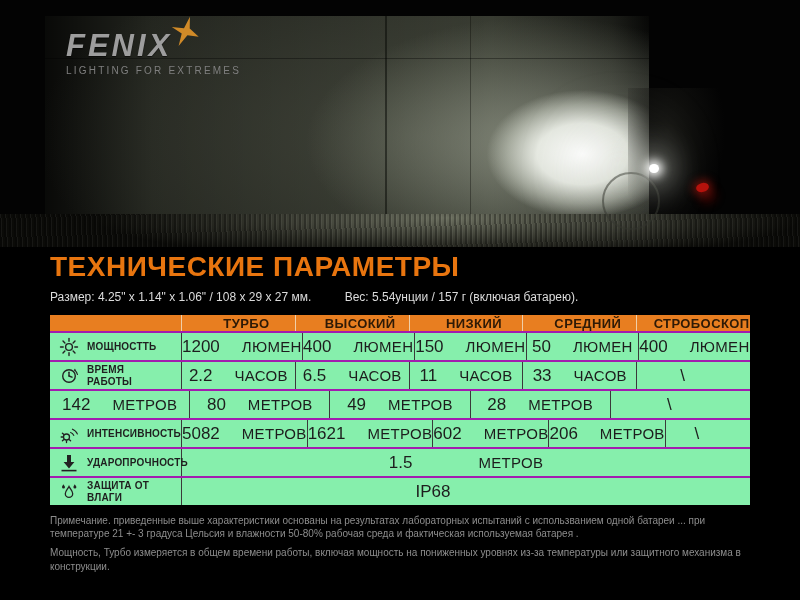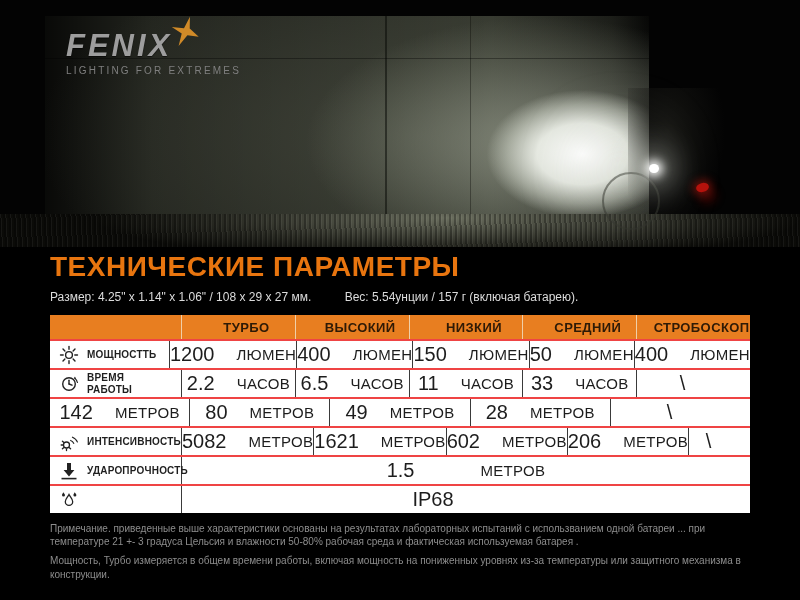--- a/index.html
+++ b/index.html
@@ -43,35 +43,35 @@
   .logo-tagline { margin-top:4px; font-size:10px; letter-spacing:2.2px; color:#7f7f7f; }
 
   
   .content { position:relative; width:800px; padding:0 50px; }
   h1.title { margin-top:4px; font-size:28px; font-weight:700; letter-spacing:0.5px; color:#e8750f; }
   .dims { margin-top:7px; font-size:12px; color:#dcdcdc; }
   .dims .weight { margin-left:30px; }
 
   
   .spec-table { margin-top:11px; width:700px; }
-  .trow { display:flex; background:#ffffff; border-top:2px solid #ef4444; }
-  .trow.thead { background:#e87e20; border-top:0; height:24px;gap:16px; }
+  .trow { display:flex; background:#86efac; border-top:2px solid #a21caf; }
+  .trow.thead { background:#e87e20; border-top:0; height:16px;gap:16px; }
   .trow.tbody { height:29px; }
   .cell { display:flex; align-items:center; justify-content:center; }
   .c-label { width:132px; justify-content:flex-start; padding-left:8px; gap:7px;
     border-right:1px solid #3a3a3a; }
   .thead .c-label { border-right:1px solid #f0cfa8; }
   .c-val { flex:1; border-right:1px solid #3a3a3a; }
   .thead .c-val { border-right:1px solid #f0cfa8; }
   .trow .c-val:last-child { border-right:none; }
   .c-merged { flex:5; border-right:none;gap:44px; }
   .hcell { font-size:13px; font-weight:700; color:#2e1a06; letter-spacing:0.4px; }
   .lbl { font-size:10px; font-weight:700; color:#1f1f1f; letter-spacing:0.2px;
     white-space:pre-line; line-height:1.15; }
-  .num { font-size:20px; color:#1d1d1d; }
+  .num { font-size:17px; color:#1d1d1d; }
   .unit { font-size:15px; color:#1d1d1d; margin-left:22px; letter-spacing:0.3px; }
   .icon-box { width:22px; height:22px; display:flex; align-items:center; justify-content:center; flex:none; }
 
   
   .notes { margin-top:9px; width:702px; font-size:10px; color:#8d8d8d; line-height:1.32; }
   .notes p + p { margin-top:6px; }
 </style>
 </head>
 <body>
 
@@ -271,20 +271,21 @@
 
     <div class="trow tbody">
       <div class="cell c-label">
         <span class="icon-box">
           <svg width="20" height="20" viewBox="0 0 20 20">
             <path d="M10 4.5 C8.7 7.2 6.3 9.1 6.3 11.7 a3.7 3.7 0 0 0 7.4 0 C13.7 9.1 11.3 7.2 10 4.5 Z" fill="none" stroke="#222" stroke-width="1.3"></path>
             <path d="M4.3 2.2 C3.9 3.3 3 4.1 3 5 a1.5 1.5 0 0 0 3 0 C6 4.1 4.9 3.3 4.3 2.2 Z" fill="#222"></path>
             <path d="M15.7 2.2 C15.3 3.3 14.4 4.1 14.4 5 a1.5 1.5 0 0 0 3 0 C17.4 4.1 16.3 3.3 15.7 2.2 Z" fill="#222"></path>
           </svg>
         </span>
+        <span class="lbl">ЗАЩИТА ОТ ВЛАГИ</span>
       </div>
       <div class="cell c-merged">
         <span class="num">IP68</span>
           <span class="unit"></span>
       </div>
     </div>
   </div>
 
   <div class="notes">
     <p>Примечание. приведенные выше характеристики основаны на результатах лабораторных испытаний с использванием одной батареи ... при температуре 21 +- 3 градуса Цельсия и влажности 50-80% рабочая среда и фактическая используемая батарея .</p>

